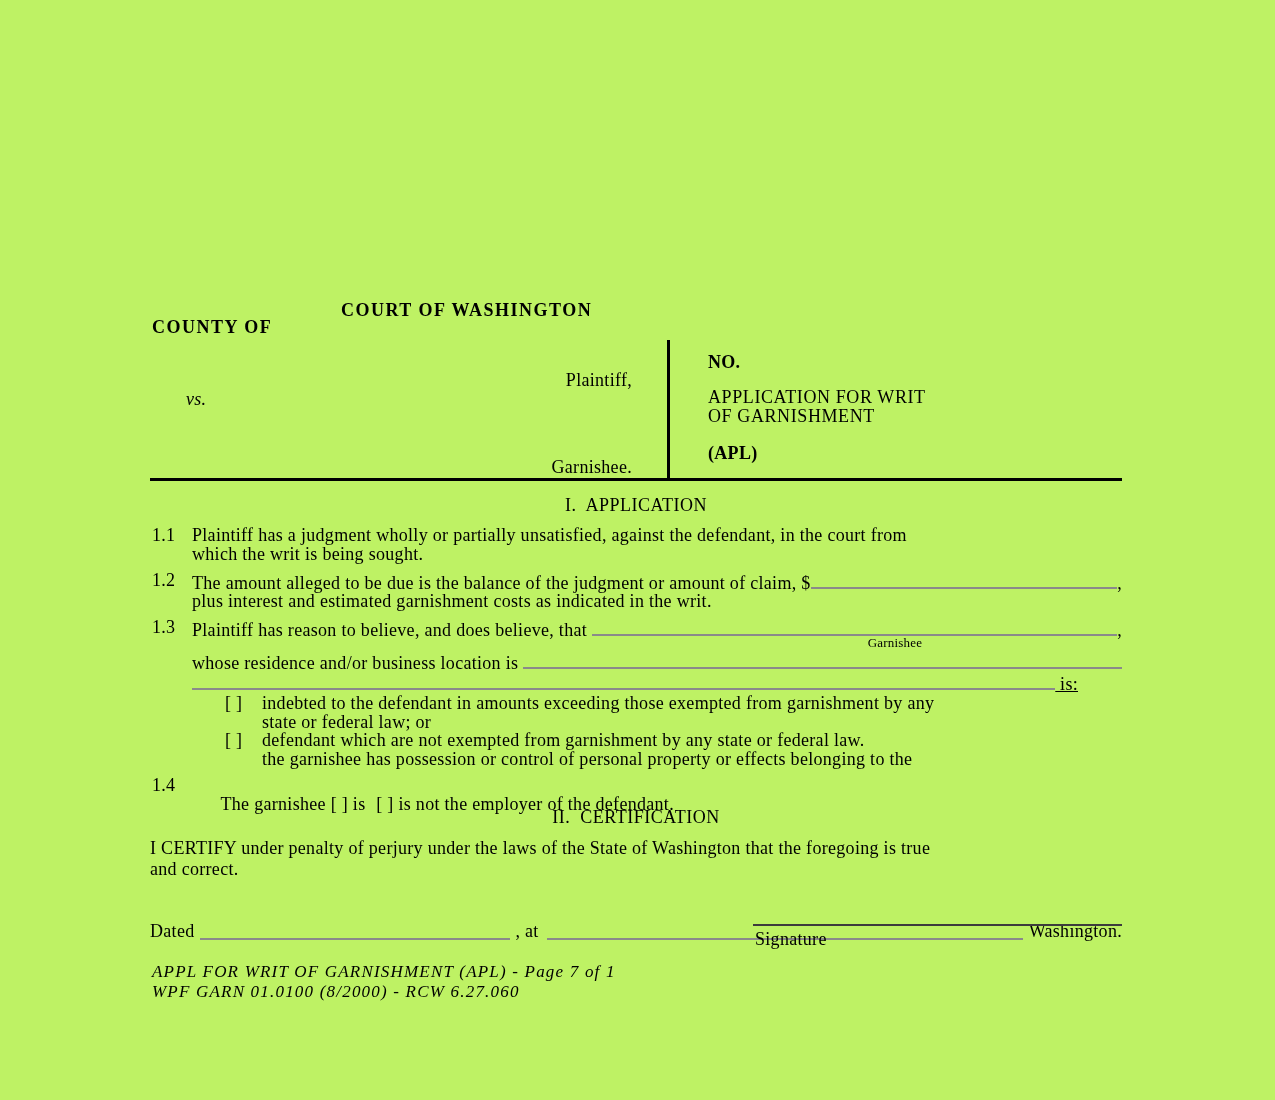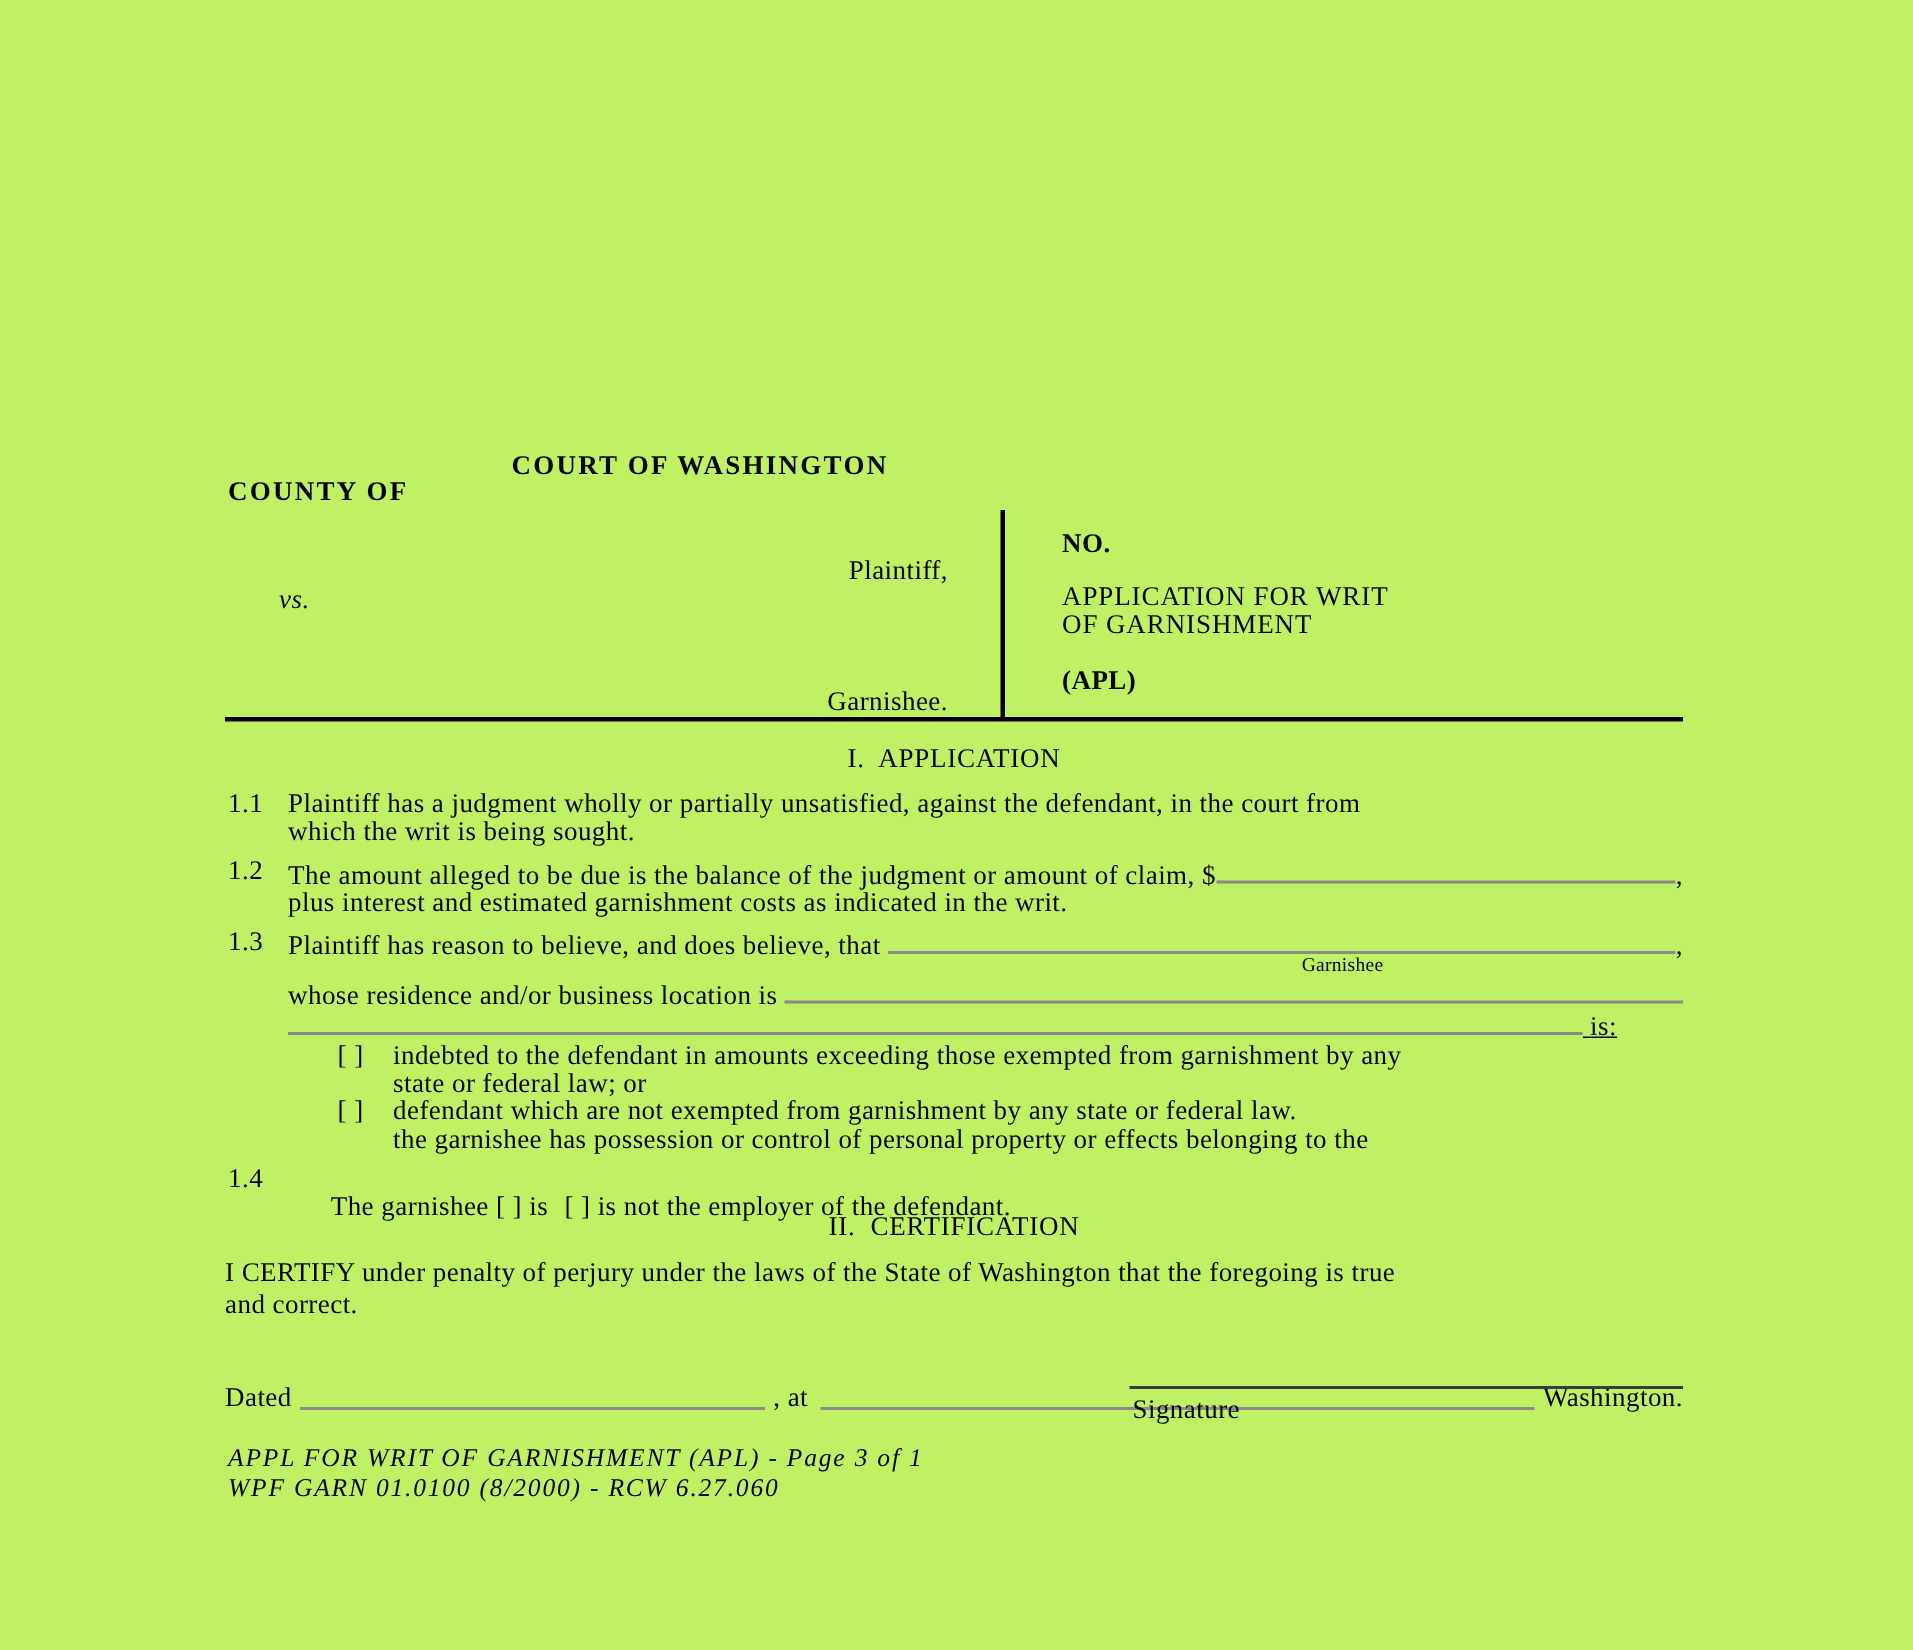--- a/index.html
+++ b/index.html
@@ -173,16 +173,16 @@
     <span>Dated</span>
     <span class="blank dated-blank1"></span>
     <span>, at</span>
     <span class="blank dated-blank2"></span>
     <span>Washington.</span>
   </div>
 
   <div class="signature-rule"></div>
   <div class="abs" style="left:755px; top:929px;">Signature</div>
 
-  <div class="footer-line" style="top:962px;">APPL FOR WRIT OF GARNISHMENT (APL) - Page 3 of 1</div>
+  <div class="footer-line" style="top:962px;">APPL FOR WRIT OF GARNISHMENT (APL) - Page 7 of 1</div>
   <div class="footer-line" style="top:982px;">WPF GARN 01.0100 (8/2000) - RCW 6.27.060</div>
 
 </div>
 
 </body></html>

